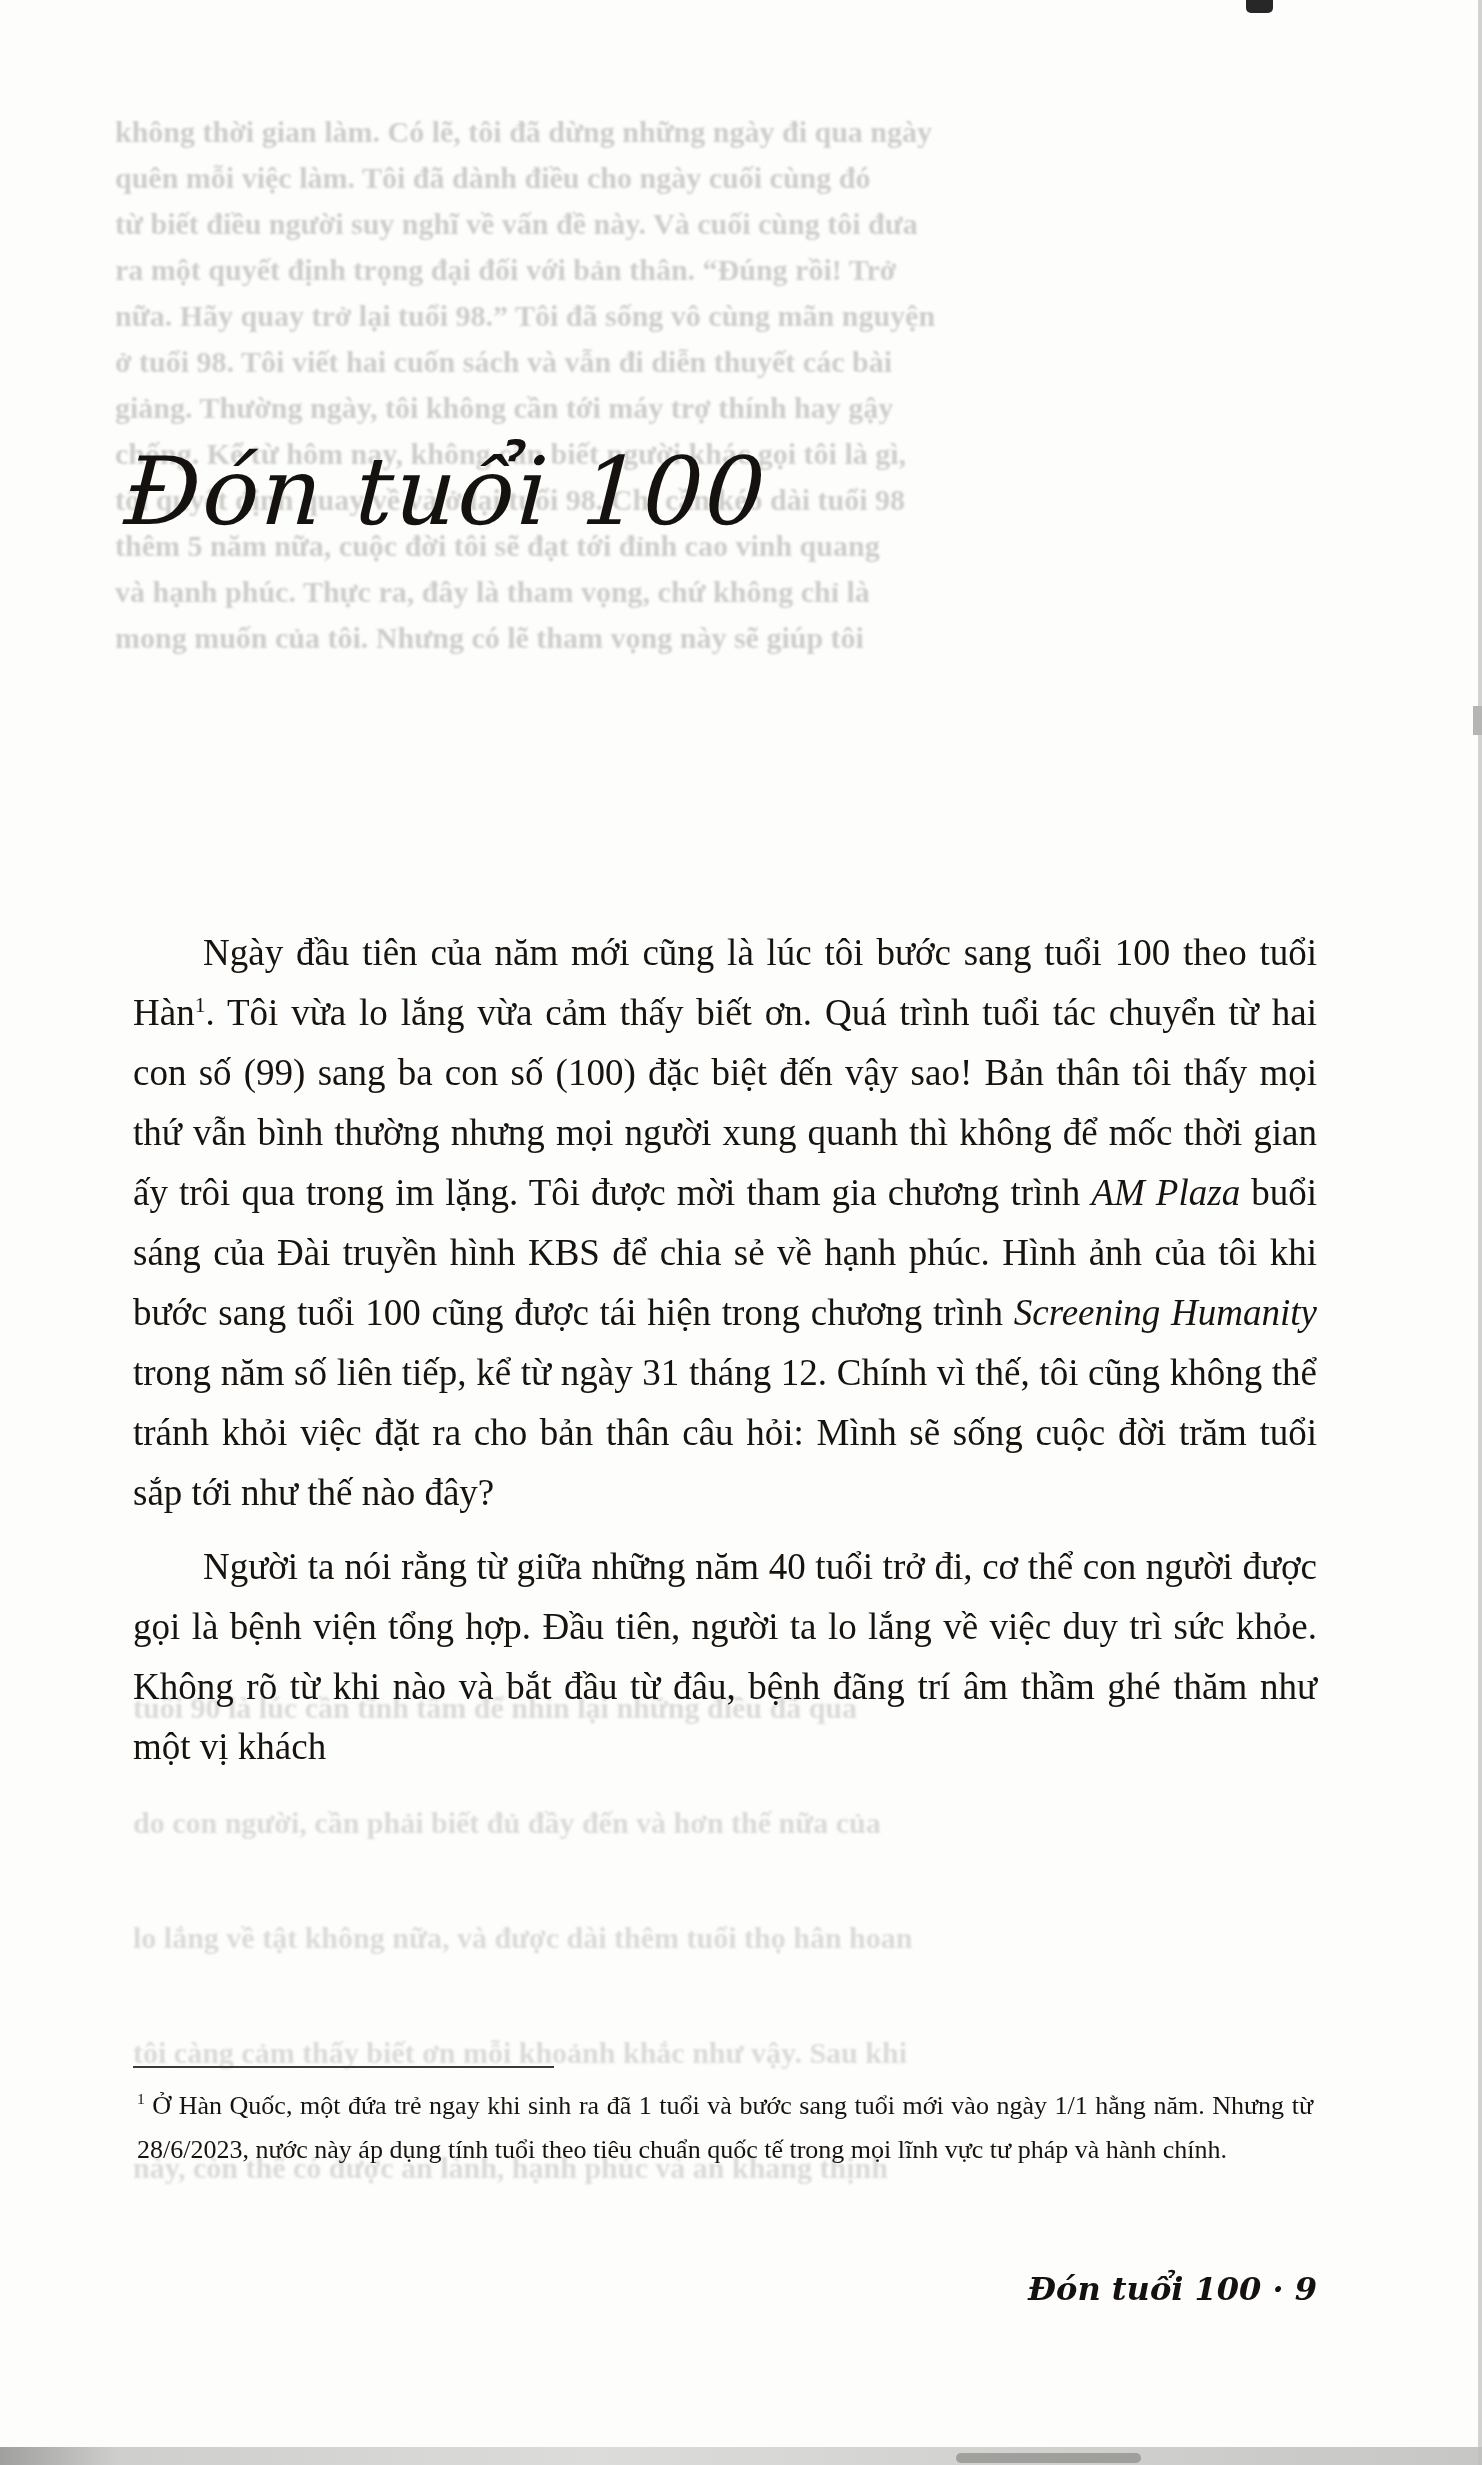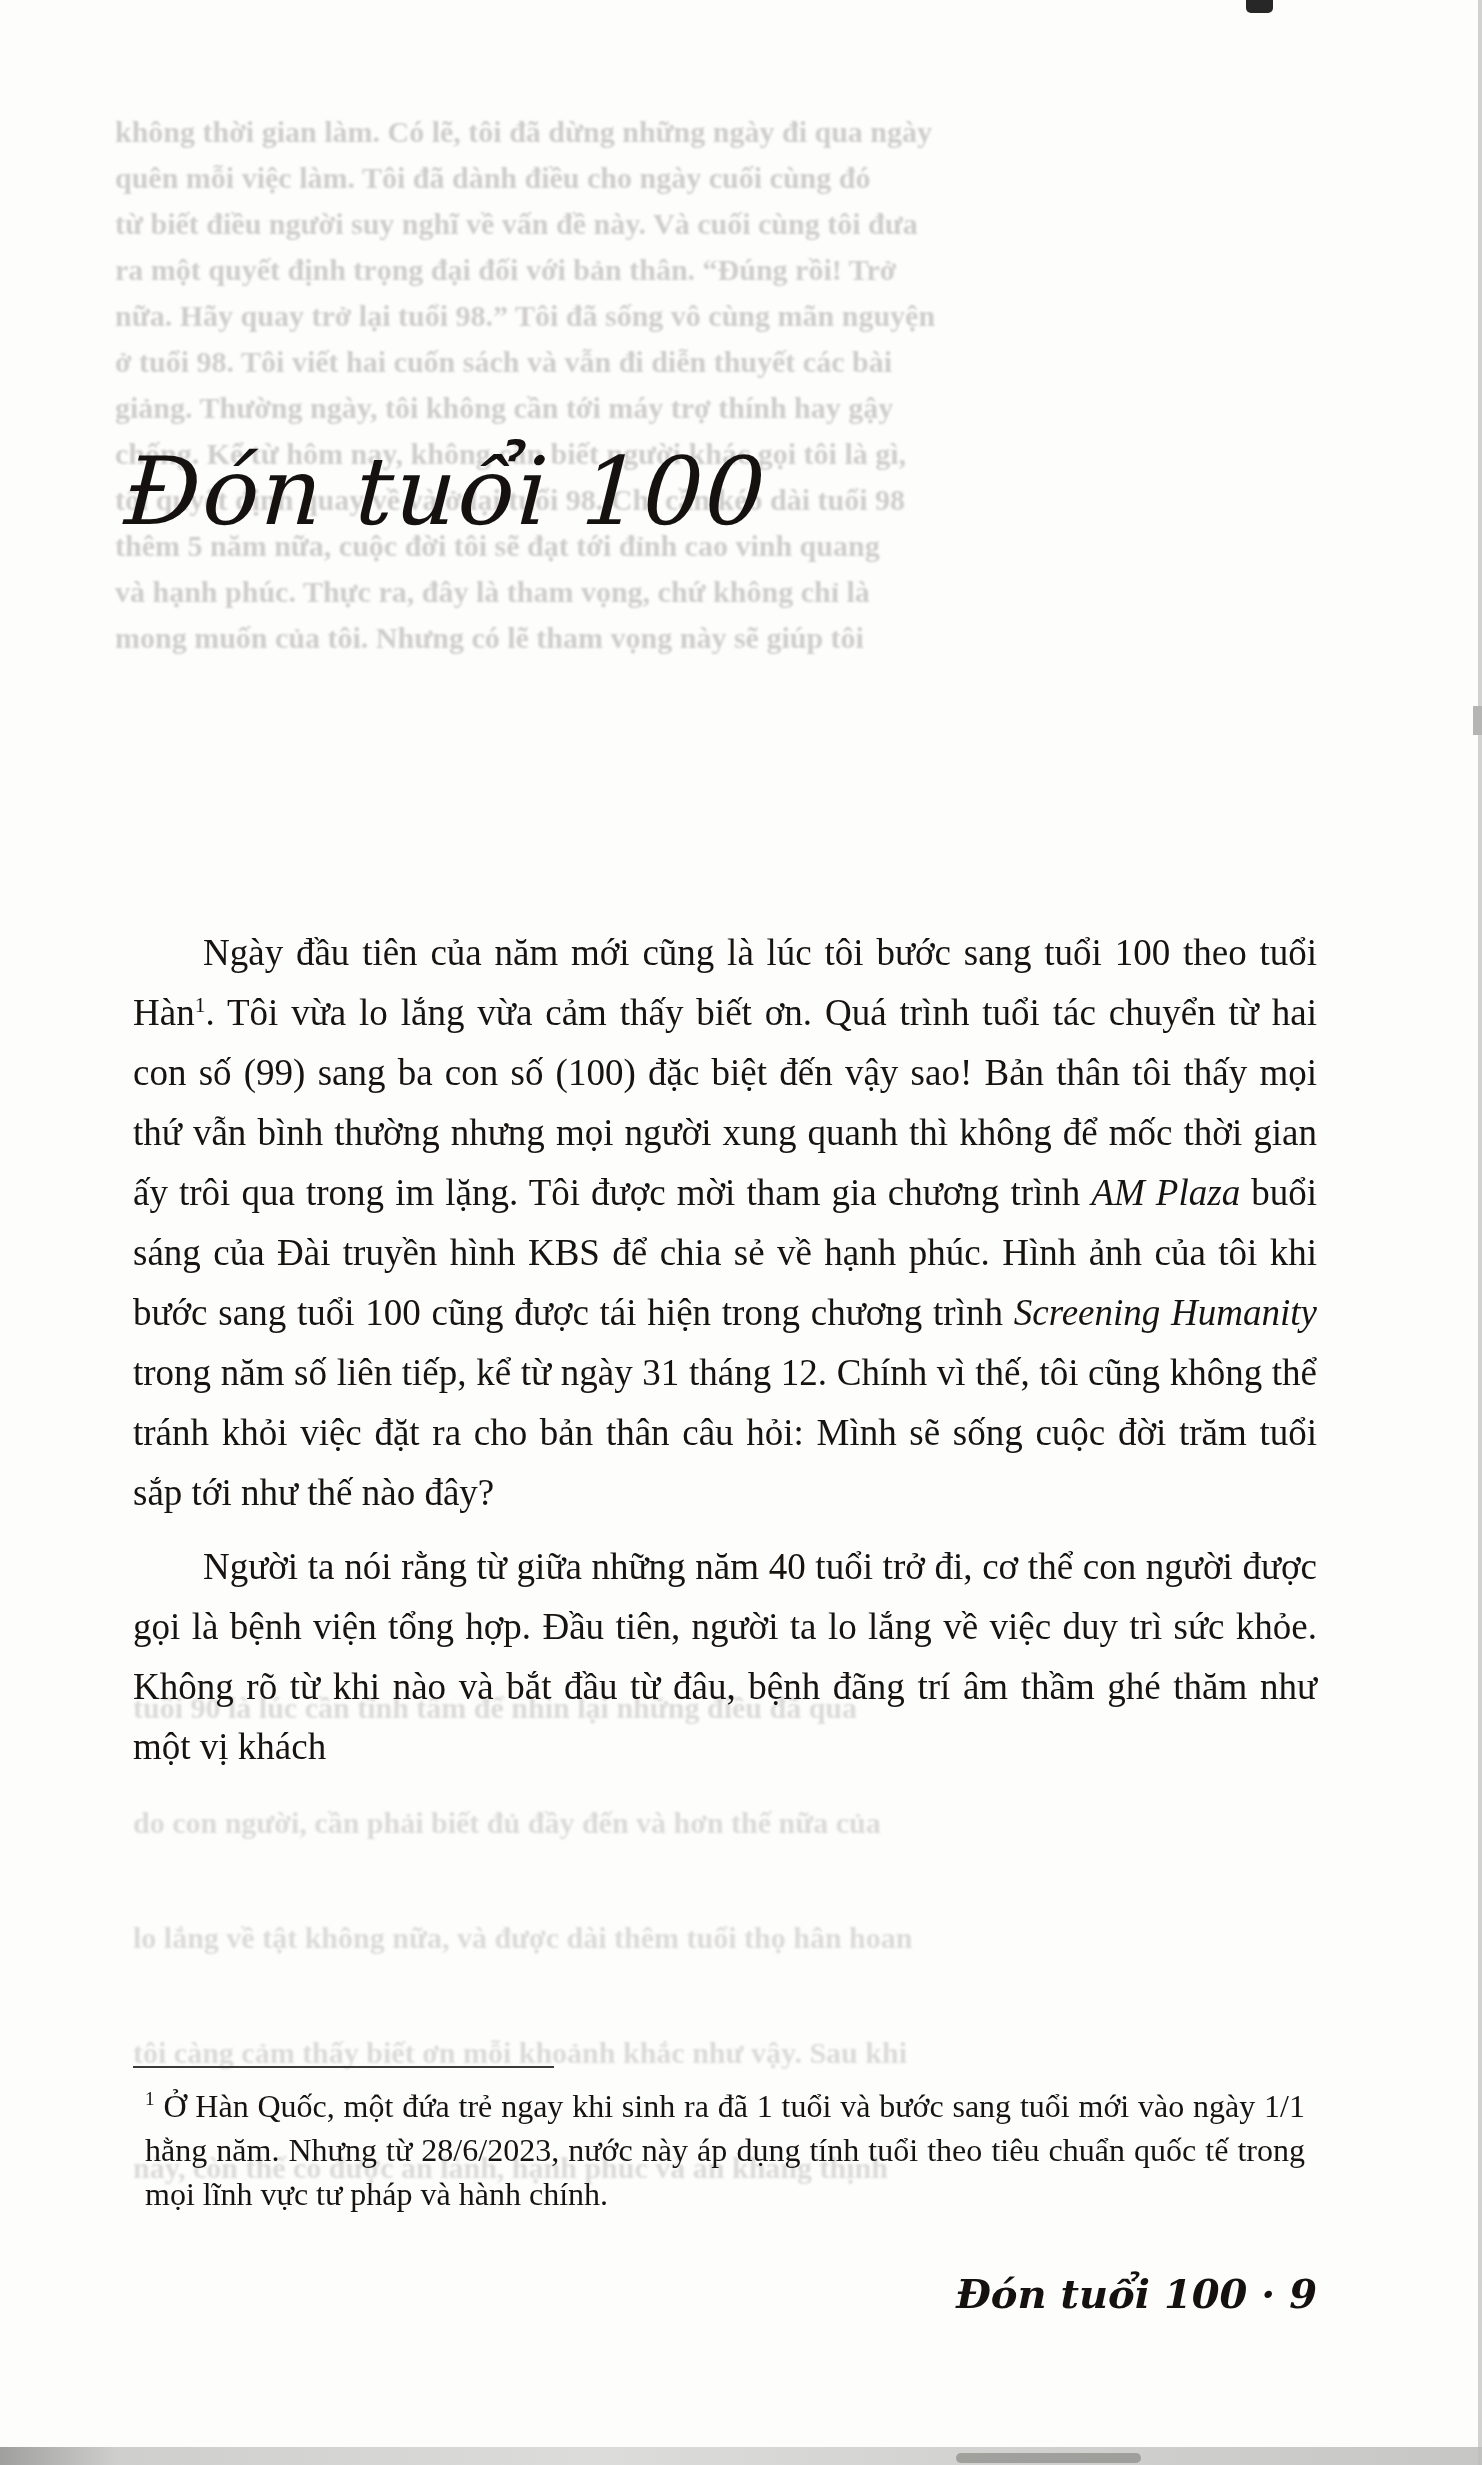--- a/index.html
+++ b/index.html
@@ -64,32 +64,32 @@
     text-align:justify;
     text-indent:70px;
   }
   .para em{}
   .para sup{font-size:58%;line-height:0;vertical-align:super;}
   .footnote{
     position:absolute;top:2066px;left:133px;width:1184px;
   }
   .footnote-rule{width:421px;height:0;border-top:2.9px solid #3c3a37;margin-bottom:15.6px;}
   .footnote-text{
-    margin:12px;
-    font-size:32px;line-height:44px;
+    margin:4px;
+    font-size:26px;line-height:44px;
     text-align:justify;
   }
   .footnote-text sup{font-size:60%;line-height:0;vertical-align:super;}
   .page-footer{
     position:absolute;top:2270px;left:133px;width:1184px;
     text-align:right;
     font-family:"DejaVu Serif", serif;
     font-style:italic;
     font-weight:bold;
-    font-size:40px;
+    font-size:32px;
     color:#14110e;
   }
 </style>
 </head>
 <body>
 
 <div class="page">
 
   <div class="scan-right"></div>
   <div class="scan-bottom"></div>

